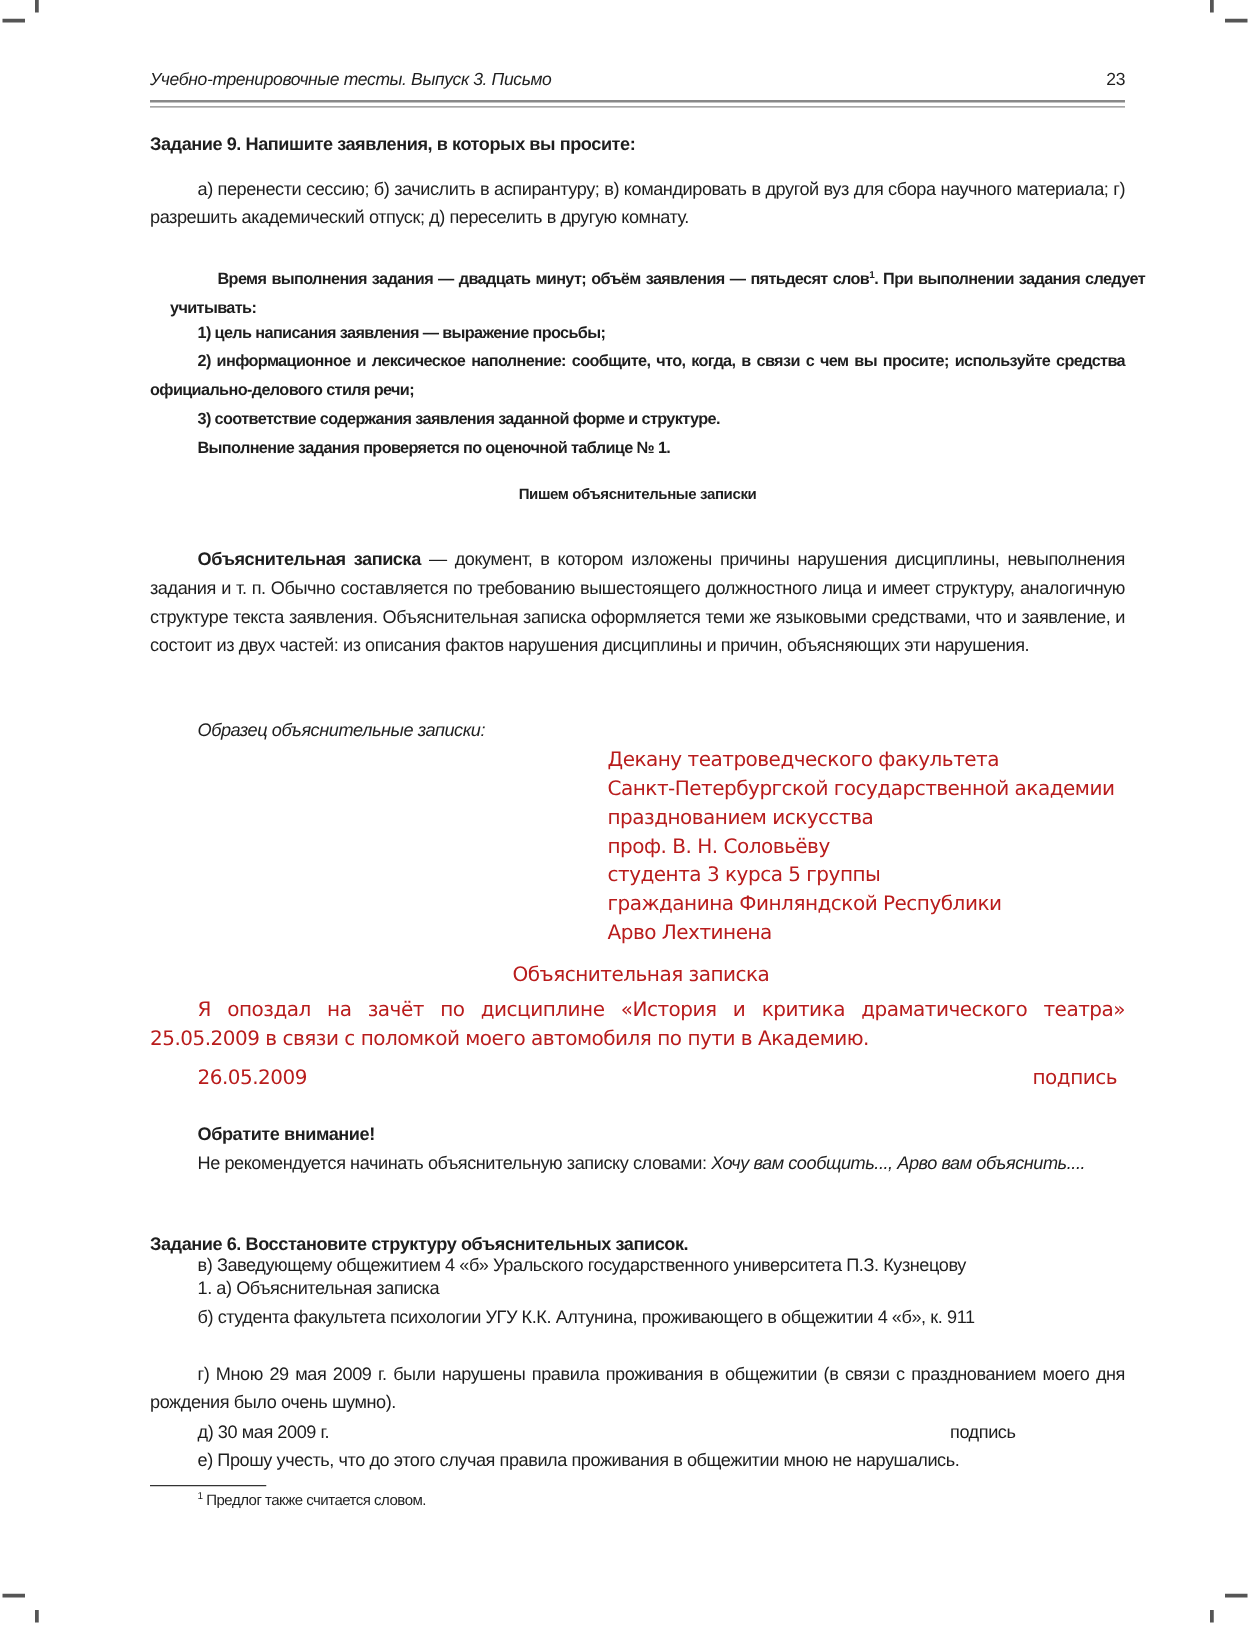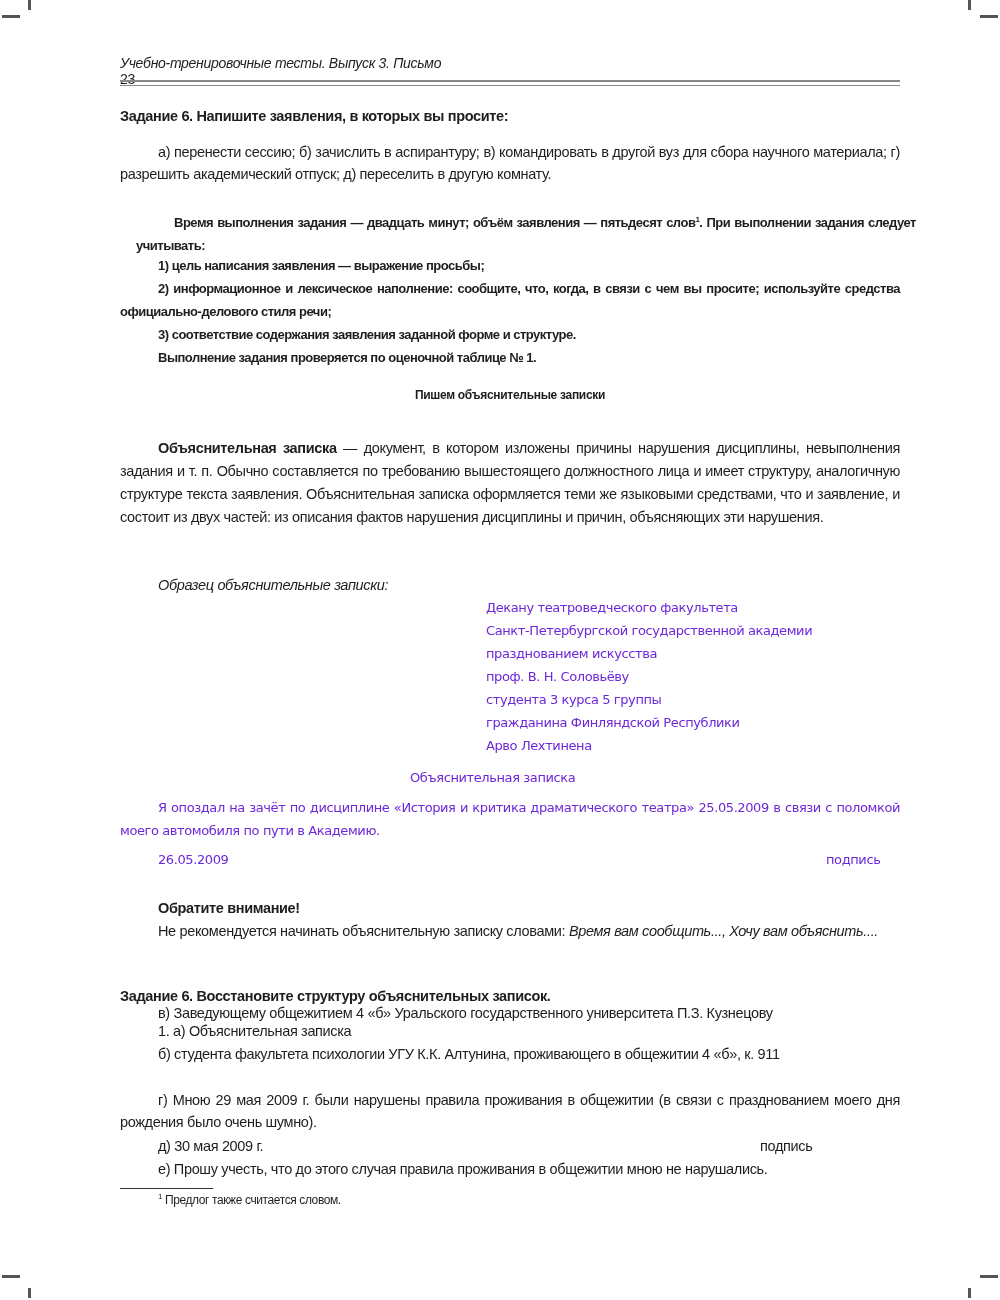--- a/index.html
+++ b/index.html
@@ -9,37 +9,37 @@
   }
   .crop { position: absolute; background: #555; }
   .crop.h { width: 18px; height: 3px; }
   .crop.v { width: 3px; height: 10px; }
 
   .page { position: absolute; left: 120px; top: 0; width: 780px; }
 
   .running-head {
     position: absolute; top: 55px; left: 0; width: 780px;
     display: flex; justify-content: space-between; align-items: baseline;
-    font-size: 14px; letter-spacing: -0.3px; flex-direction: column;
+    font-size: 14px; letter-spacing: -0.3px;
   }
   .running-head .title { font-style: italic; }
   .rule { position: absolute; left: 0; width: 780px; height: 2px; background: #888; }
 
   .p { position: absolute; left: 0; width: 780px; font-size: 14.5px; line-height: 22px; letter-spacing: -0.35px; text-align: justify; }
   .b { font-weight: bold; }
   .ind { text-indent: 38px; }
   .small { font-size: 13px; line-height: 23px; letter-spacing: -0.5px; }
   .i { font-style: italic; }
 
   h2.section {
     position: absolute; top: 388px; left: 0; width: 780px; margin: 0;
     text-align: center; font-size: 12px; font-weight: bold; letter-spacing: -0.3px;
   }
 
-  .sample { position: absolute; font-family: "DejaVu Sans", sans-serif; font-size: 13px; letter-spacing: -0.4px; color: #6d28d9; }
+  .sample { position: absolute; font-family: "DejaVu Sans", sans-serif; font-size: 16px; letter-spacing: -0.4px; color: #b91c1c; }
   .addr { position: absolute; left: 366px; top: 596px; line-height: 23px; }
   .addr div { white-space: nowrap; }
 
   .fn-rule { position: absolute; left: 0; top: 1188px; width: 93px; height: 1px; background: #333; }
   .footnote { position: absolute; left: 38px; top: 1192px; font-size: 12px; letter-spacing: -0.4px; }
   sup { font-size: 8px; }
 </style>
 </head>
 <body>
 
@@ -54,21 +54,21 @@
 
 <div class="page">
 
   <div class="running-head">
     <span class="title">Учебно-тренировочные тесты. Выпуск 3. Письмо</span>
     <span>23</span>
   </div>
   <div class="rule" style="top:80px;"></div>
   <div class="rule" style="top:85px;height:1px;"></div>
 
-  <div class="p b" style="top:105px;">Задание 6. Напишите заявления, в которых вы просите:</div>
+  <div class="p b" style="top:105px;">Задание 9. Напишите заявления, в которых вы просите:</div>
 
   <div class="p ind" style="top:141px;">а) перенести сессию; б) зачислить в аспирантуру; в) командировать в другой вуз для сбора научного материала; г) разрешить академический отпуск; д) переселить в другую комнату.</div>
 
   <div class="p b ind small" style="top:208px;margin-left:16px;">
     <span>Время выполнения задания — двадцать минут; объём заявления — пятьдесят слов</span><sup>1</sup><span>. При выполнении задания следует учитывать:</span>
   </div>
   <div class="p b ind small" style="top:254px;">1) цель написания заявления — выражение просьбы;</div>
   <div class="p b ind small" style="top:277px;">2) информационное и лексическое наполнение: сообщите, что, когда, в связи с чем вы просите; используйте средства официально-делового стиля речи;</div>
   <div class="p b ind small" style="top:323px;">3) соответствие содержания заявления заданной форме и структуре.</div>
   <div class="p b ind small" style="top:346px;">Выполнение задания проверяется по оценочной таблице № 1.</div>
@@ -91,21 +91,21 @@
     <div>Арво Лехтинена</div>
   </div>
 
   <div class="sample" style="left:290px;top:770px;">Объяснительная записка</div>
   <div class="sample p ind" style="top:796px;line-height:23px;">Я опоздал на зачёт по дисциплине «История и критика драматического театра» 25.05.2009 в связи с поломкой моего автомобиля по пути в Академию.</div>
   <div class="sample" style="left:38px;top:852px;">26.05.2009</div>
   <div class="sample" style="left:706px;top:852px;">подпись</div>
 
   <div class="p b ind" style="top:897px;">Обратите внимание!</div>
   <div class="p ind" style="top:920px;">
-    <span>Не рекомендуется начинать объяснительную записку словами: </span><span class="i">Время вам сообщить..., Хочу вам объяснить....</span>
+    <span>Не рекомендуется начинать объяснительную записку словами: </span><span class="i">Хочу вам сообщить..., Арво вам объяснить....</span>
   </div>
 
   <div class="p b" style="top:985px;">Задание 6. Восстановите структуру объяснительных записок.</div>
 
   <div class="p ind" style="top:1020px;">1. а) Объяснительная записка</div>
   <div class="p ind" style="top:1043px;">б) студента факультета психологии УГУ К.К. Алтунина, проживающего в общежитии 4 «б», к. 911</div>
   <div class="p ind" style="top:1002px;">в) Заведующему общежитием 4 «б» Уральского государственного университета П.З. Кузнецову</div>
   <div class="p ind" style="top:1089px;">г) Мною 29 мая 2009 г. были нарушены правила проживания в общежитии (в связи с празднованием моего дня рождения было очень шумно).</div>
   <div class="p ind" style="top:1135px;">д) 30 мая 2009 г.</div>
   <div class="p" style="top:1135px;left:640px;width:auto;">подпись</div>

